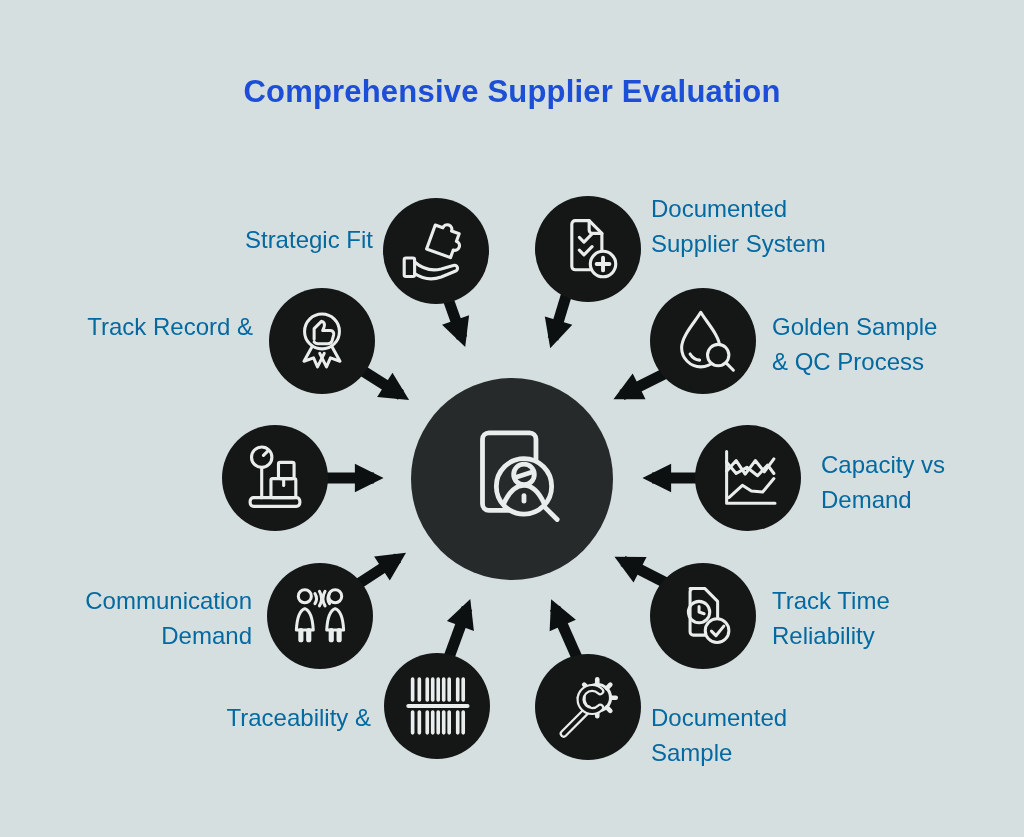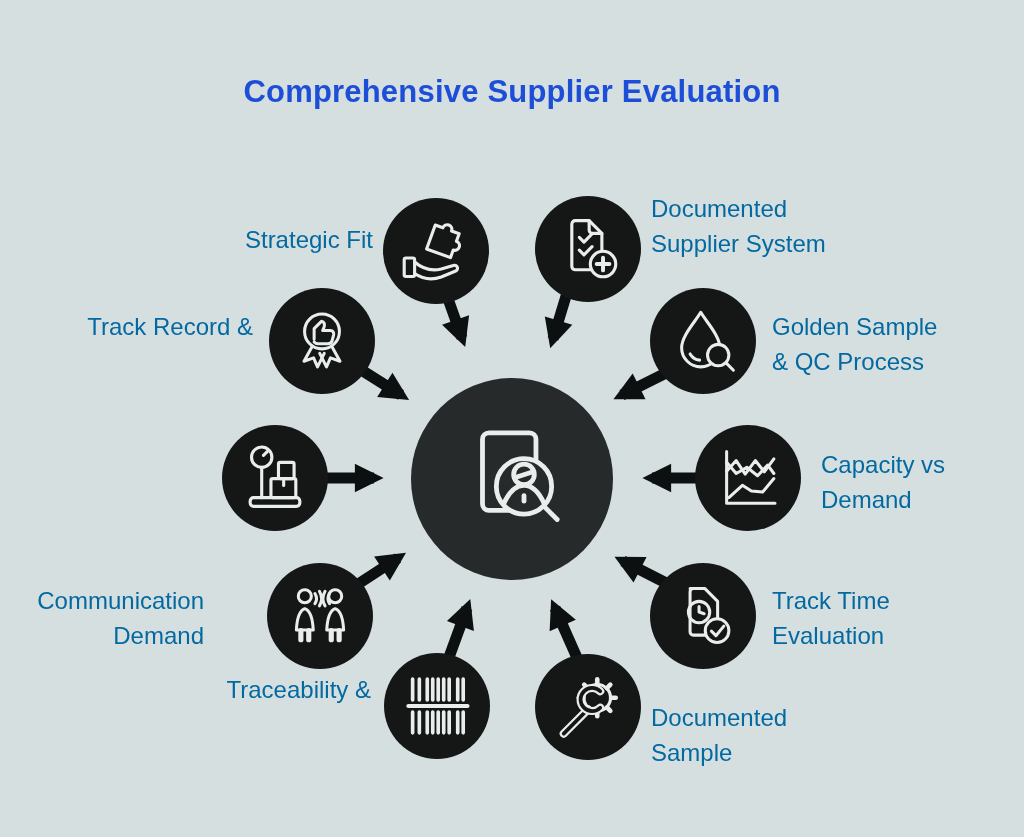--- a/index.html
+++ b/index.html
@@ -125,21 +125,21 @@
         <path d="M20.5,7.5 h13 l11.5,11.5 v27 a3,3 0 0 1 -3,3 h-18.5 a3,3 0 0 1 -3,-3 v-35.5 a3,3 0 0 1 3,-3 z"></path>
         <circle cx="28.5" cy="28.5" r="9.5"></circle>
         <path d="M28.5,23.5 v5 l4.5,1.5"></path>
         <circle cx="44.5" cy="45" r="10.5" fill="#151717"></circle>
         <path d="M39.5,45.5 l4,4 7,-8.5"></path>
       </g>
     </svg>
   </div>
   <div class="label" style="left:772px;top:583px">
     <span>Track Time</span>
-    <span>Evaluation</span>
+    <span>Reliability</span>
   </div>
 
   <div class="node" style="left:535px;top:654px;width:106px;height:106px">
     <svg class="icon" width="74" height="74" viewBox="0 0 64 64">
       <g fill="none" stroke="#e9eeed" stroke-width="2.7" stroke-linecap="round" stroke-linejoin="round">
         <path d="M52,24 h4 M48.4,32.4 l2.9,2.9 M40,36 v4 M31.6,32.4 l-2.9,2.9 M28,24 h-4 M31.6,15.6 l-2.9,-2.9 M40,12 v-4 M48.4,15.6 l2.9,-2.9" stroke-width="4"></path>
         <circle cx="40" cy="24" r="11.5"></circle>
         <line x1="11" y1="55" x2="32" y2="34" stroke-width="7"></line>
         <line x1="11" y1="55" x2="32" y2="34" stroke="#151717" stroke-width="3.2"></line>
         <path d="M42.6,32.6 A10,10 0 1 1 42.6,18.4" stroke-width="7"></path>
@@ -154,21 +154,21 @@
 
   <div class="node" style="left:384px;top:653px;width:106px;height:106px">
     <svg class="icon" width="78" height="78" viewBox="0 0 64 64">
       <g fill="none" stroke="#e9eeed" stroke-width="3" stroke-linecap="round" stroke-linejoin="round">
         <path d="M12,10 v17 M17.5,10 v17 M24,10 v17 M28.5,10 v17 M33,10 v17 M37.5,10 v17 M42,10 v17 M49,10 v17 M53.5,10 v17"></path>
         <path d="M12,37 v17 M17.5,37 v17 M24,37 v17 M28.5,37 v17 M33,37 v17 M37.5,37 v17 M42,37 v17 M49,37 v17 M53.5,37 v17"></path>
         <path d="M8.5,32 h48.5" stroke-width="3.4"></path>
       </g>
     </svg>
   </div>
-  <div class="label align-right" style="right:653px;top:672px">
+  <div class="label align-right" style="right:653px;top:700px">
     <span>Traceability &amp;</span>
   </div>
 
   <div class="node" style="left:267px;top:563px;width:106px;height:106px">
     <svg class="icon" width="72" height="72" viewBox="0 0 64 64">
       <g fill="none" stroke="#e9eeed" stroke-width="2.7" stroke-linecap="round" stroke-linejoin="round">
         <circle cx="18.5" cy="14.5" r="5.8"></circle>
         <path d="M11,44.5 q0.8,-16.5 7.5,-19 q6.7,2.5 7.5,19 z"></path>
         <path d="M15,45 v8" stroke-width="4.6"></path>
         <path d="M22,45 v8" stroke-width="4.6"></path>
@@ -176,21 +176,21 @@
         <path d="M38,44.5 q0.8,-16.5 7.5,-19 q6.7,2.5 7.5,19 z"></path>
         <path d="M42,45 v8" stroke-width="4.6"></path>
         <path d="M49,45 v8" stroke-width="4.6"></path>
         <path d="M27.5,12 q2.8,4.5 0,9"></path>
         <path d="M31.5,10 q3.8,6.5 0,13"></path>
         <path d="M36.5,10 q-3.8,6.5 0,13"></path>
         <path d="M40.5,12 q-2.8,4.5 0,9"></path>
       </g>
     </svg>
   </div>
-  <div class="label align-right" style="right:820px;top:583px">
+  <div class="label align-right" style="right:772px;top:583px">
     <span>Communication</span>
     <span>Demand</span>
   </div>
 
   <div class="node" style="left:222px;top:425px;width:106px;height:106px">
     <svg class="icon" width="74" height="74" viewBox="0 0 64 64">
       <g fill="none" stroke="#e9eeed" stroke-width="2.7" stroke-linecap="round" stroke-linejoin="round">
         <circle cx="20.5" cy="14" r="8.8"></circle>
         <line x1="22" y1="12.5" x2="25.5" y2="9"></line>
         <line x1="20.5" y1="23" x2="20.5" y2="49"></line>

